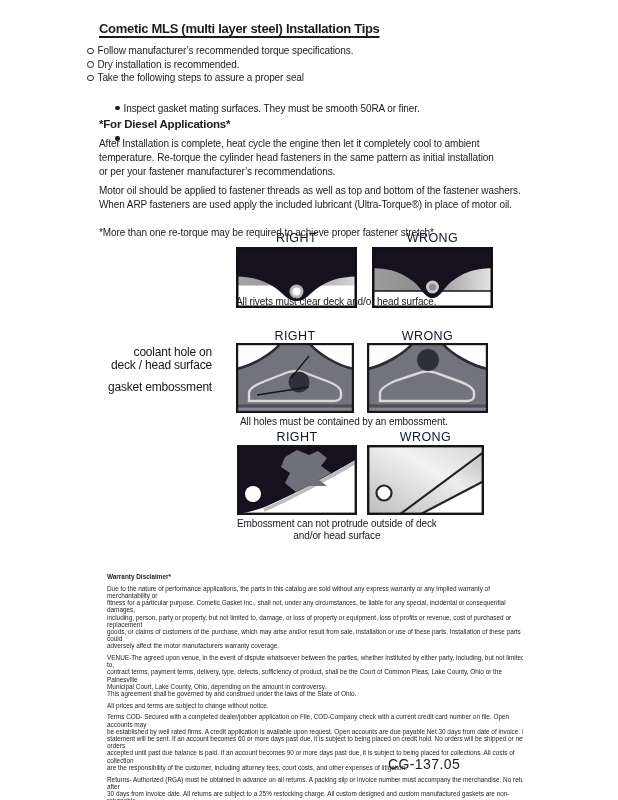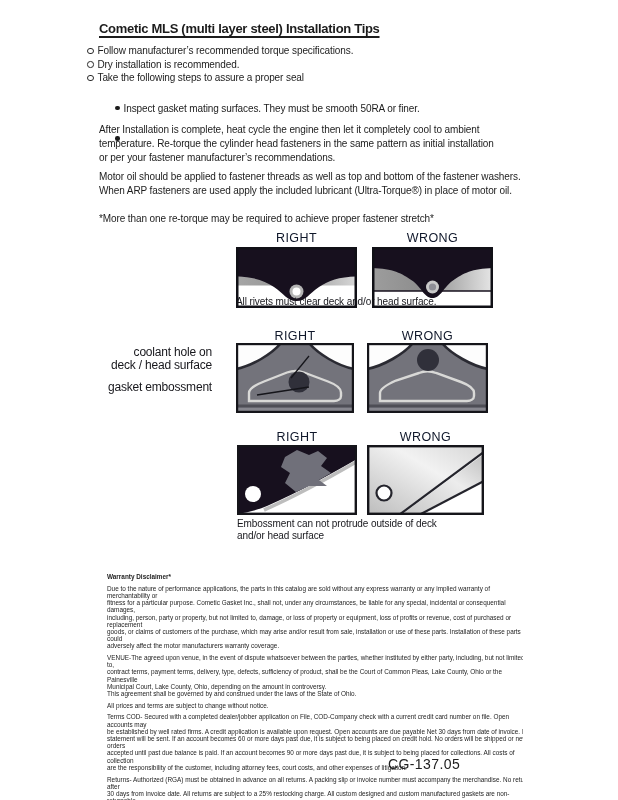--- a/index.html
+++ b/index.html
@@ -61,20 +61,21 @@
     <div class="b-row sub">
       <span class="marker-dot"></span>
       <span>Inspect gasket mating surfaces.  They must be smooth 50RA or finer.</span>
     </div>
     <div class="b-row sub">
       <span class="marker-dot"></span>
     </div>
   </div>
 
   <div class="abs diesel">
+    <h2>*For Diesel Applications*</h2>
     <p class="pre">After Installation is complete, heat cycle the engine then let it completely cool to ambient
 temperature. Re-torque the cylinder head fasteners in the same pattern as initial installation
 or per your fastener manufacturer’s recommendations.</p>
     <p class="pre p1">Motor oil should be applied to fastener threads as well as top and bottom of the fastener washers.
 When ARP fasteners are used apply the included lubricant (Ultra-Torque®) in place of motor oil.</p>
     <p class="pre p3">*More than one re-torque may be required to achieve proper fastener stretch*</p>
   </div>
 
   <div class="abs rw-label" style="left:236px;top:231px;width:121px;">RIGHT</div>
   <div class="abs rw-label" style="left:372px;top:231px;width:121px;">WRONG</div>
@@ -145,20 +146,21 @@
     <rect y="61.5" width="121" height="3.2" fill="#4e4e56"></rect>
     <rect y="64.7" width="121" height="5.3" fill="#86868e"></rect>
     <rect x="1.1" y="1.1" width="118.8" height="67.8" fill="none" stroke="#15151a" stroke-width="2.2"></rect>
   </svg>
 
   <svg class="abs" style="left:250px;top:350px;" width="62" height="52" viewBox="0 0 62 52">
     <line x1="59" y1="6" x2="41" y2="28" stroke="#15151a" stroke-width="1.3"></line>
     <line x1="59" y1="37" x2="7" y2="45" stroke="#15151a" stroke-width="1.3"></line>
   </svg>
 
+  <div class="abs caption" style="left:240px;top:416px;">All holes must be contained by an embossment.</div>
 
   <div class="abs rw-label" style="left:237px;top:430px;width:120px;">RIGHT</div>
   <div class="abs rw-label" style="left:367px;top:430px;width:117px;">WRONG</div>
 
   <svg class="abs" style="left:237px;top:445px;" width="120" height="70" viewBox="0 0 120 70">
     <rect width="120" height="70" fill="#ffffff"></rect>
     <path d="M0,0 H120 V14 C96,28 62,47 30,61 C19,65.5 9,68 0,68.5 Z" fill="#17101e"></path>
     <path d="M120,16.5 C95,31 60,50.5 27,65" stroke="#bdbdbd" stroke-width="3.6" fill="none"></path>
     <path d="M48,12 L60,5 L72,10 L81,6 L90,13 L84,21 L94,28 L82,35 L90,41 L72,41 L59,47 L48,38 L53,28 L44,22 Z" fill="#70707a"></path>
     <circle cx="16" cy="49" r="8" fill="#ffffff"></circle>
@@ -180,21 +182,21 @@
     </defs>
     <rect width="117" height="70" fill="#ffffff"></rect>
     <path d="M0,0 H117 V7 L32,70 H0 Z" fill="url(#deckG)"></path>
     <path d="M117,9 L34,70 L52,70 L117,36 Z" fill="url(#wedgeG)"></path>
     <path d="M117,7 L32,70" stroke="#24242c" stroke-width="2.2"></path>
     <path d="M117,36 L52,70" stroke="#24242c" stroke-width="2.2"></path>
     <circle cx="17" cy="48" r="7.5" fill="#ffffff" stroke="#24242c" stroke-width="2.2"></circle>
     <rect x="1.2" y="1.2" width="114.6" height="67.6" fill="none" stroke="#15151a" stroke-width="2.4"></rect>
   </svg>
 
-  <div class="abs caption pre" style="left:237px;top:518px;">Embossment can not protrude outside of deck
+  <div class="abs caption pre" style="left:237px;top:518px;text-align:center;">Embossment can not protrude outside of deck
 and/or head surface</div>
 
   <div class="abs legal">
     <p class="hd">Warranty Disclaimer*</p>
     <p class="pre">Due to the nature of performance applications, the parts in this catalog are sold without any express warranty or any implied warranty of merchantability or
 fitness for a particular purpose.  Cometic Gasket Inc., shall not, under any circumstances, be liable for any special, incidental or consequential damages,
 including, person, party or property, but not limited to, damage, or loss of property or equipment, loss of profits or revenue, cost of purchased or replacement
 goods, or claims of customers of the purchase, which may arise and/or result from sale, installation or use of these parts.  Installation of these parts could
 adversely affect the motor manufacturers warranty coverage.</p>
     <p class="pre">VENUE-The agreed upon venue, in the event of dispute whatsoever between the parties, whether instituted by either party, including, but not limited to,

